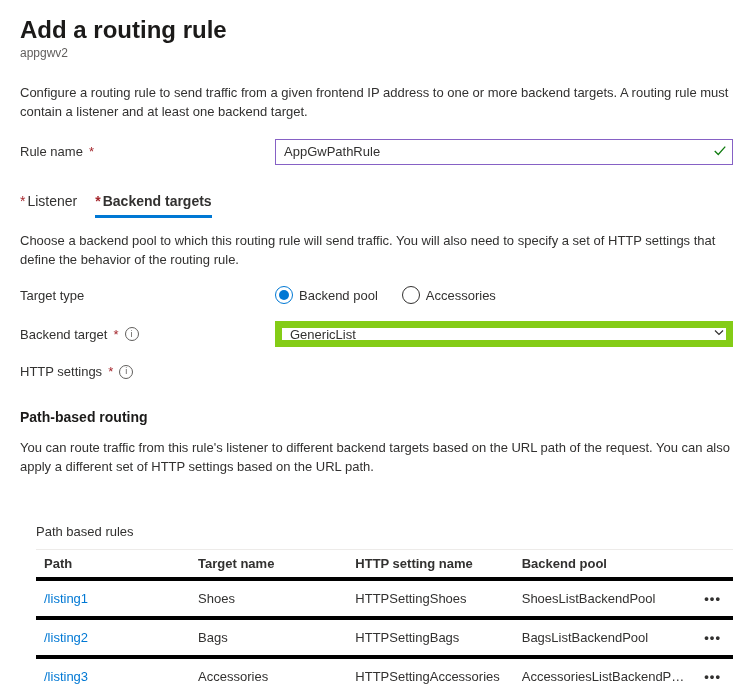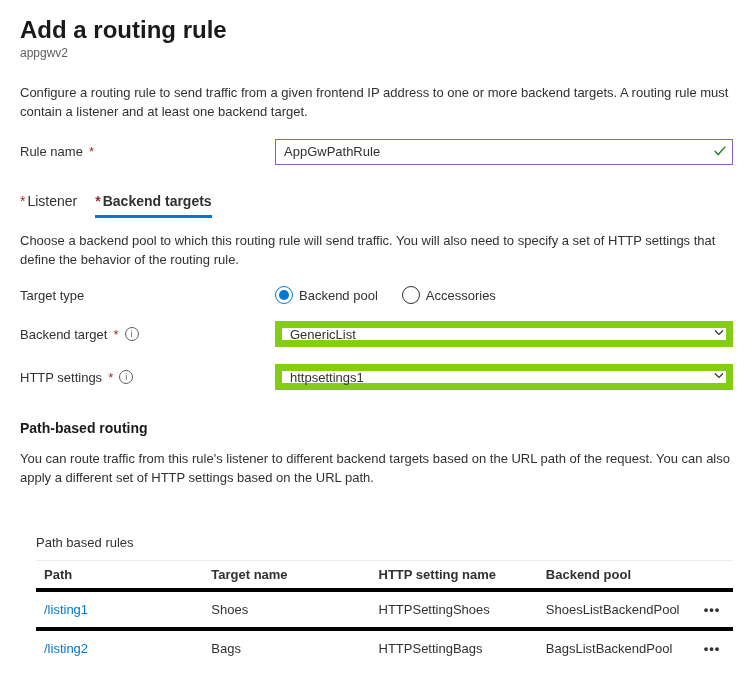--- a/index.html
+++ b/index.html
@@ -140,28 +140,20 @@
     </span>
   </div>
 </div>
 
 <div class="form-row">
   <div class="form-label">
     <span>HTTP settings</span>
       <span class="req">*</span>
     <span class="info-icon">i</span>
   </div>
-  <div class="field-wrap">
-    <div class="select">httpsettings1</div>
-    <span class="chevron-down">
-      <svg width="12" height="12" viewBox="0 0 12 12">
-          <path fill="none" stroke="#323130" stroke-width="1.2" d="M2 4 L6 8 L10 4"></path>
-        </svg>
-    </span>
-  </div>
 </div>
 
 <div class="section-heading">Path-based routing</div>
 <p class="section-desc">You can route traffic from this rule's listener to different backend targets based on the URL path of the request. You can also apply a different set of HTTP settings based on the URL path.</p>
 
 <div class="table-container">
   <div class="table-title">Path based rules</div>
   <table class="rules-table">
     <thead>
       <tr>
@@ -180,15 +172,22 @@
         <td>ShoesListBackendPool</td>
         <td class="more-btn">•••</td>
       </tr>
       <tr>
         <td class="link">/listing2</td>
         <td>Bags</td>
         <td>HTTPSettingBags</td>
         <td>BagsListBackendPool</td>
         <td class="more-btn">•••</td>
       </tr>
+      <tr>
+        <td class="link">/listing3</td>
+        <td>Accessories</td>
+        <td>HTTPSettingAccessories</td>
+        <td>AccessoriesListBackendP…</td>
+        <td class="more-btn">•••</td>
+      </tr>
     </tbody>
   </table>
 </div>
 
 </body></html>

